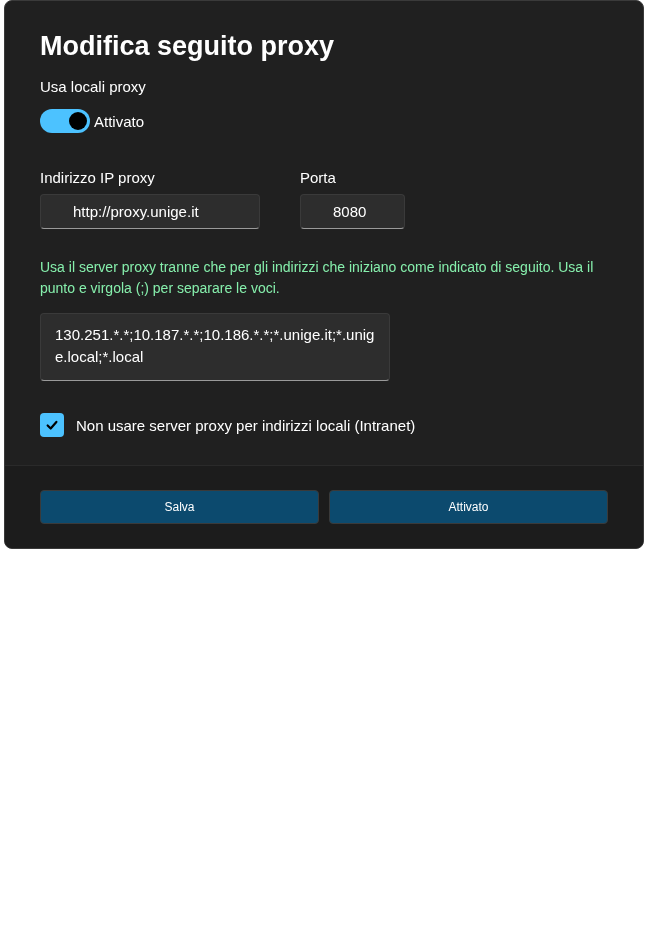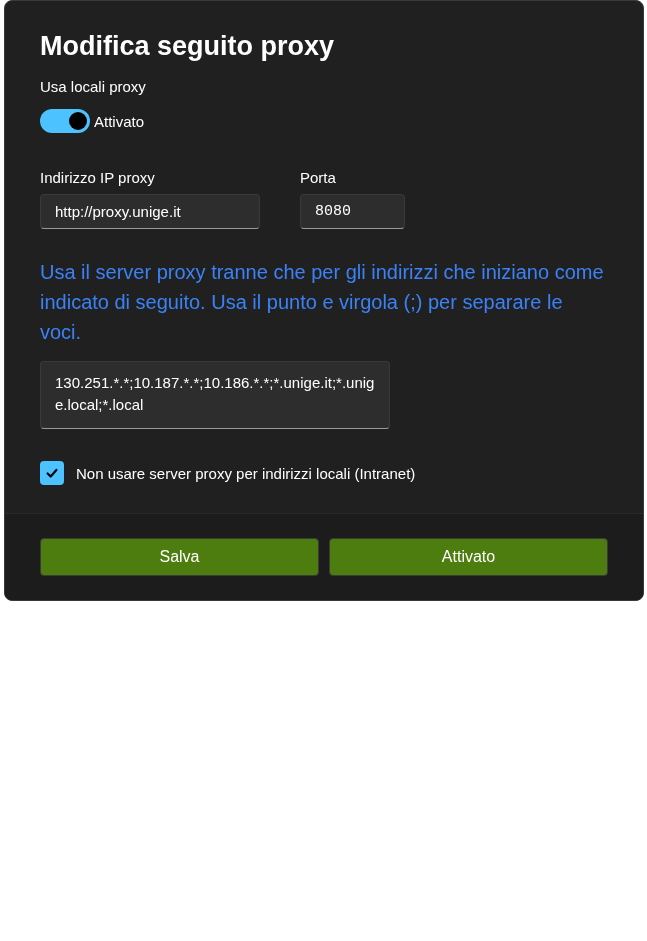--- a/index.html
+++ b/index.html
@@ -78,34 +78,33 @@
       color: #ffffff;
       margin-bottom: 8px;
     }
     .text-input {
       background: #2d2d2d;
       border: 1px solid #3a3a3a;
       border-bottom: 1px solid #9a9a9a;
       border-radius: 4px;
       color: #ffffff;
       font-size: 15px;
-      padding: 8px 14px;
+      padding: 8px 32px;
       font-family: inherit;
       outline: none;
     }
     .input-ip {
       width: 220px;
     }
     .input-port {
       width: 105px;
-      font-family: Liberation Mono, monospace;
     }
     .description {
-      font-size: 20px;
-      color: #3b82f6;
+      font-size: 14px;
+      color: #86efac;
       line-height: 1.5;
       margin-bottom: 14px;
     }
     .textarea {
       background: #2d2d2d;
       border: 1px solid #3a3a3a;
       border-bottom: 1px solid #9a9a9a;
       border-radius: 4px;
       color: #ffffff;
       font-size: 15px;
@@ -144,25 +143,25 @@
     }
     .dialog-footer {
       background: #1c1c1c;
       padding: 24px 35px;
       display: flex;
       gap: 10px;
       border-top: 1px solid #2a2a2a;
     }
     .btn {
       flex: 1;
-      background: #4d7c0f;
-      border: 1px solid #3a3a3a;
-      border-radius: 4px;
-      color: #ffffff;
-      font-size: 16px;
+      background: #0c4a6e;
+      border: 1px solid #3a3a3a;
+      border-radius: 4px;
+      color: #ffffff;
+      font-size: 12px;
       padding: 9px 0;
       font-family: inherit;
       cursor: pointer;
       text-align: center;
     }
   </style>
 </head>
 <body>
 
 <div class="dialog">

